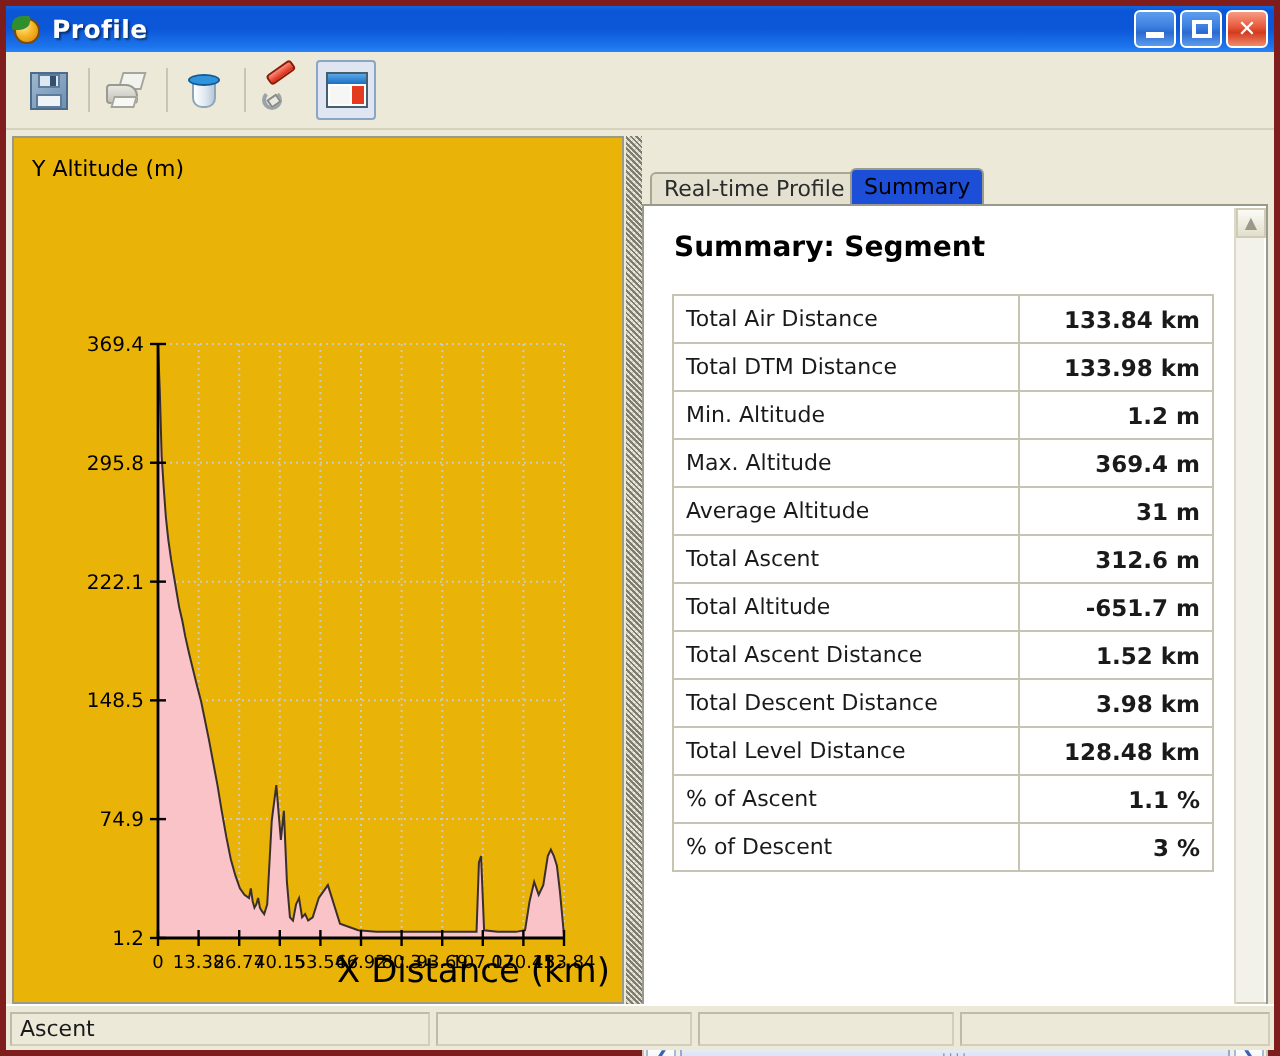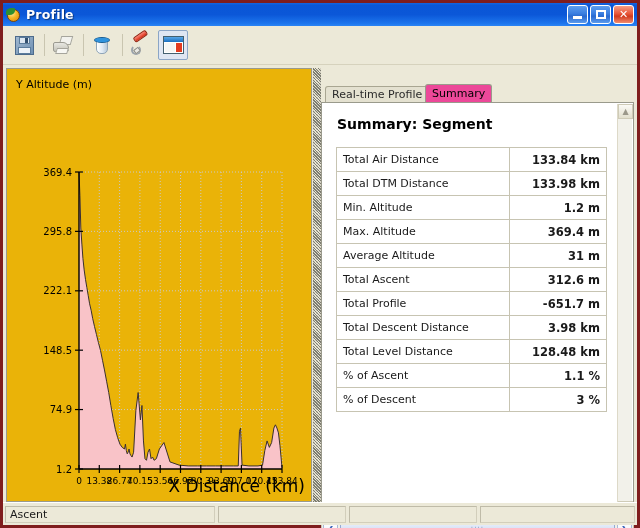--- a/index.html
+++ b/index.html
@@ -132,21 +132,21 @@
     position:absolute;left:0;top:0;width:313px;height:18px;
   }
   .tab{
     position:absolute;top:2px;height:16px;line-height:15px;
     font-size:11px;color:#2b2b2b;padding:0 6px;
     border:1px solid #a9a692;border-bottom:none;
     background:#e4e1d0;box-sizing:border-box;
     border-radius:3px 3px 0 0;
   }
   .tab.active{
-    top:0px;height:18px;line-height:17px;background:#ec4899;color:#000;
+    top:0px;height:18px;line-height:17px;background:#1d4ed8;color:#000;
     border-color:#9a9a8c;z-index:3;
   }
   .tabbody{
     position:absolute;left:0;top:18px;width:313px;height:416px;
     background:#ffffff;border:1px solid #9a9a8c;box-sizing:border-box;
   }
   .sum-title{
     position:absolute;left:15px;top:13px;font-size:14px;font-weight:bold;color:#000;text-align:right;
   }
   .sum-table{
@@ -373,22 +373,26 @@
               </tr>
               <tr>
                 <td class="k">Average Altitude</td>
                 <td class="v">31 m</td>
               </tr>
               <tr>
                 <td class="k">Total Ascent</td>
                 <td class="v">312.6 m</td>
               </tr>
               <tr>
-                <td class="k">Total Profile</td>
+                <td class="k">Total Altitude</td>
                 <td class="v">-651.7 m</td>
+              </tr>
+              <tr>
+                <td class="k">Total Ascent Distance</td>
+                <td class="v">1.52 km</td>
               </tr>
               <tr>
                 <td class="k">Total Descent Distance</td>
                 <td class="v">3.98 km</td>
               </tr>
               <tr>
                 <td class="k">Total Level Distance</td>
                 <td class="v">128.48 km</td>
               </tr>
               <tr>

